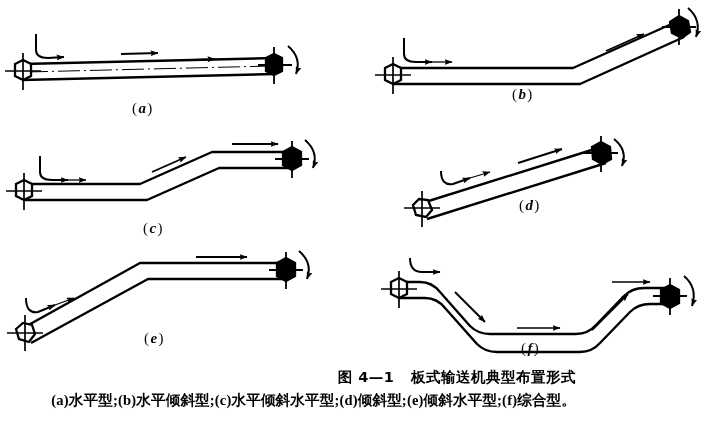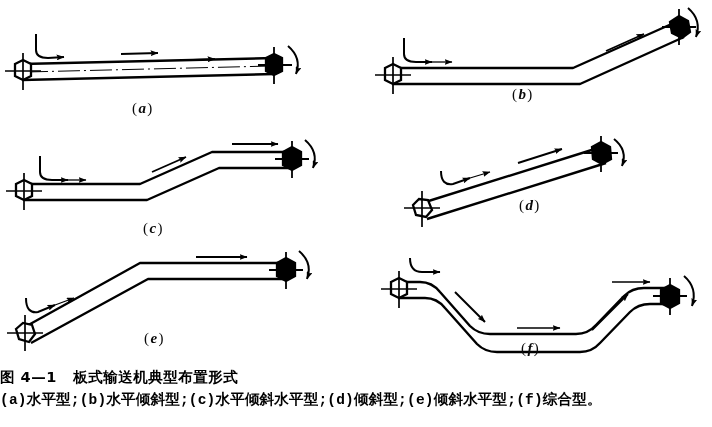--- a/index.html
+++ b/index.html
@@ -38,33 +38,33 @@
   .sublabel i {
     font-style: italic;
     font-weight: 600;
     padding: 0 1px;
   }
   #caption-block {
     position: absolute;
     left: 0;
     top: 366px;
     width: 576px;
-    text-align: left;
+    text-align: right;
   }
   #caption-title {
     font-family: "DejaVu Sans", sans-serif;
     font-weight: bold;
     font-size: 14.5px;
     letter-spacing: 0.5px;
     line-height: 22px;
     white-space: pre;
     color: #000;
   }
   #caption-sub {
-    font-family: Liberation Mono, monospace;
+    font-family: Liberation Serif, serif;
     font-weight: bold;
     font-size: 14.5px;
     letter-spacing: 0.2px;
     line-height: 23px;
     white-space: pre;
     color: #000;
     margin-top: 1px;
   }
   .sr {
     position: absolute;

